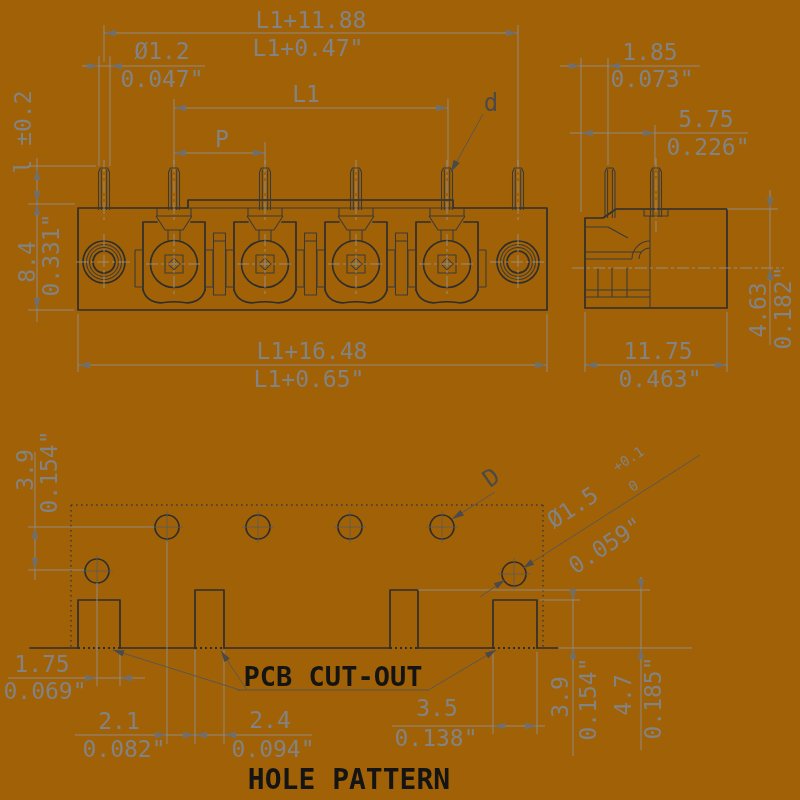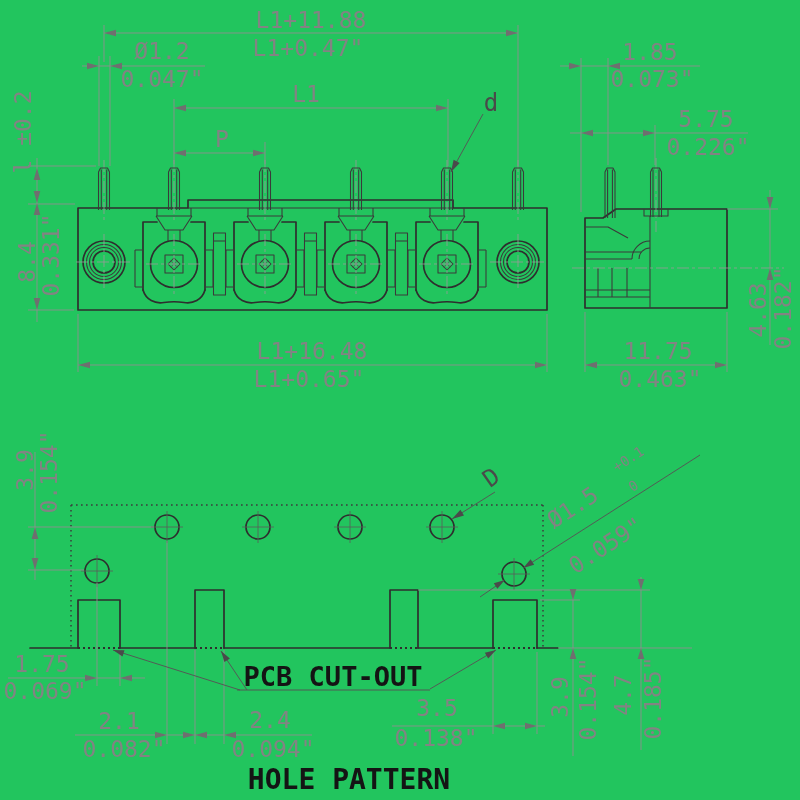--- a/index.html
+++ b/index.html
@@ -1,16 +1,16 @@
 <!DOCTYPE html>
 <html><head>
 <meta charset="utf-8">
 <style>
   html,body{margin:0;padding:0;background:#fff;}
-  .stage{position:relative;width:800px;height:800px;background:#22c55e;overflow:hidden;}
+  .stage{position:relative;width:800px;height:800px;background:#a16207;overflow:hidden;}
   svg{display:block;}
   .obj {stroke:#2e2e2e;stroke-width:1.7;fill:none;stroke-linejoin:round;stroke-linecap:round;}
   .obj2{stroke:#3a3a3a;stroke-width:1.05;fill:none;stroke-linejoin:round;}
   .thin{stroke:#5a5a5a;stroke-width:0.8;fill:none;}
   .dim {stroke:#8f8f8f;stroke-width:0.9;fill:none;}
   .ldr {stroke:#555555;stroke-width:0.95;fill:none;}
   .cl  {stroke:#9a9a9a;stroke-width:0.8;fill:none;stroke-dasharray:12 3 3 3;}
   .dot {stroke:#3c3c3c;stroke-width:1.5;fill:none;stroke-dasharray:1.6 3.4;}
   .dot2{stroke:#2e2e2e;stroke-width:2;fill:none;stroke-dasharray:2 3;}
   .arr {fill:#6f6f6f;stroke:none;}

